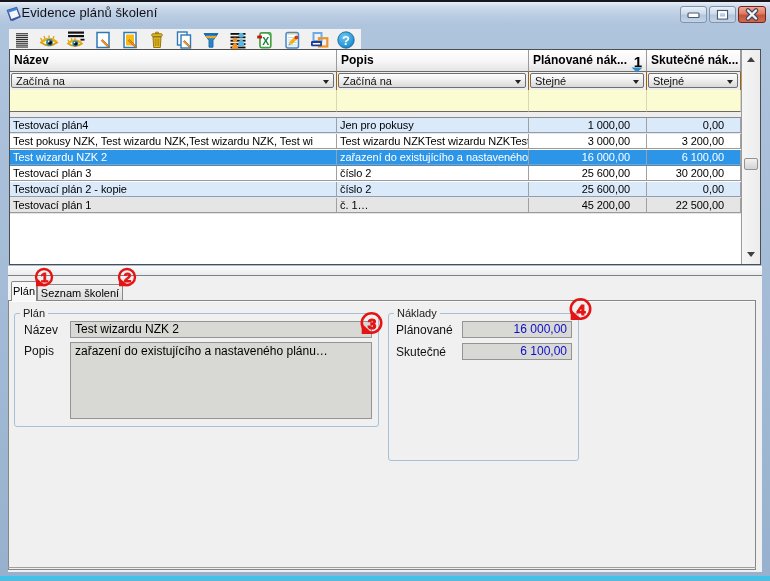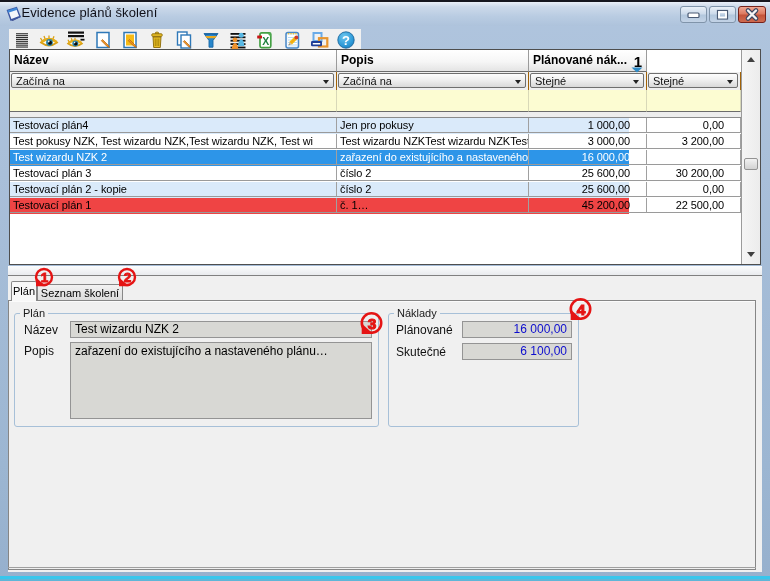--- a/index.html
+++ b/index.html
@@ -26,21 +26,21 @@
   border-right:1px solid #9b9b9b;border-bottom:1px solid #6b6b6b;
   font-size:12px;font-weight:bold;color:#000;line-height:21px;padding-left:4px;overflow:hidden;white-space:nowrap}
 .fc{top:22px;height:18px;background:#efefef;border-right:1px solid #a16207}
 .dd{position:absolute;left:1px;top:1px;right:2px;height:15px;border:1px solid #6f6f6f;border-radius:2px;
   background:linear-gradient(180deg,#fdfdfd 0%,#f0f0f0 45%,#d9d9d9 100%);
   font-size:11px;color:#111;line-height:14px;padding-left:4px;overflow:hidden;white-space:nowrap}
 .darr{position:absolute;right:4px;top:6px;width:0;height:0;
   border-left:3.5px solid transparent;border-right:3.5px solid transparent;border-top:4px solid #222}
 .yc{top:40px;height:22px;background:#fcfcd2;border-right:1px solid #d8d8b8;border-bottom:1px solid #6b6b6b}
 #band{left:0;top:62px;width:731px;height:6px;background:#ededed;border-bottom:1px solid #8a8a8a}
-.row{left:0;height:16px;width:619px}
+.row{left:0;height:16px;width:731px}
 .cell{position:absolute;top:0;height:15px;font-size:11px;line-height:15px;color:#000;letter-spacing:-0.07px;
   overflow:hidden;white-space:nowrap;border-right:1px solid #a0a0a0;border-bottom:1px solid #9a9a9a;padding-left:3px}
 .num{text-align:right;padding-right:16px;padding-left:0}
 .c1{left:0;width:327px}
 .c2{left:327px;width:192px}
 .c3{left:519px;width:118px}
 .c4{left:637px;width:94px}
 #sbar{left:731px;top:0;width:19px;height:214px;
   background:linear-gradient(90deg,#f5f5f5 0%,#ececec 100%);border-left:1px solid #9b9b9b}
 .sarr{position:absolute;left:5px;width:0;height:0;border-left:4.5px solid transparent;border-right:4.5px solid transparent}
@@ -53,21 +53,21 @@
 #panelbg{left:8px;top:276px;width:754px;height:296px;background:#f0f0f0}
 #tab1{left:11px;top:281px;width:26px;height:20px;background:#f8f8f8;border:1px solid #888;border-bottom:none;
   border-radius:2px 2px 0 0;font-size:11px;text-align:center;line-height:18px;color:#000;z-index:3}
 #tab2{left:37px;top:284px;width:86px;height:16px;background:linear-gradient(180deg,#f2f2f2,#dcdcdc);
   border:1px solid #888;border-bottom:none;border-radius:2px 2px 0 0;font-size:11px;text-align:center;line-height:16px;color:#000}
 #page{left:8px;top:300px;width:748px;height:270px;background:#f0f0f0;border:1px solid #868686;
   box-shadow:inset 0 1px 0 #fbfbfb}
 .gbox{position:absolute;border:1px solid #a7c0d8;border-radius:3px}
 .glabel{position:absolute;top:-7px;background:#f0f0f0;font-size:11px;color:#1a1a1a;padding:0 3px;line-height:13px}
 #gplan{left:14px;top:313px;width:365px;height:114px}
-#gnak{left:388px;top:313px;width:191px;height:114px}
+#gnak{left:388px;top:313px;width:191px;height:148px}
 .flabel{position:absolute;font-size:12px;color:#111}
 .finput{position:absolute;height:17px;background:#d8d8d4;border:1px solid #949494;
   font-size:12px;line-height:15px;color:#000;padding:0 4px;overflow:hidden;white-space:nowrap}
 .bluenum{text-align:right;color:#0d0dce}
 svg text{font-family:"Liberation Sans",sans-serif}
 </style>
 </head>
 <body>
 <div id="win">
   <div class="abs" id="topline"></div>
@@ -204,20 +204,21 @@
         </defs>
     <circle cx="10" cy="10" r="8.2" fill="url(#hg)" stroke="#115e96" stroke-width="0.8"></circle>
     <text x="10" y="14.6" font-size="13" font-weight="bold" fill="#fff" text-anchor="middle">?</text>
       </svg>
   </div>
 
   <div class="abs" id="grid">
     <div class="abs hc" style="left:0;width:327px">Název</div>
     <div class="abs hc" style="left:327px;width:192px">Popis</div>
     <div class="abs hc" style="left:519px;width:118px">Plánované nák...</div>
+    <div class="abs hc" style="left:637px;width:94px">Skutečné nák...</div>
     <div class="abs" style="left:622px;top:3px;width:12px;height:14px;font-size:15px;font-weight:bold;z-index:2;text-align:center">1</div>
     <svg class="abs" style="left:621px;top:17px;z-index:2" width="12" height="6" viewBox="0 0 12 6">
       <path d="M0.5,0.5 L11.5,0.5 L6,5.5 Z" fill="#2f8cc8"></path>
       </svg>
 
     <div class="abs fc" style="left:0;width:327px">
         <div class="dd">Začíná na<span class="darr"></span></div>
       </div>
     <div class="abs fc" style="left:327px;width:192px">
         <div class="dd">Začíná na<span class="darr"></span></div>
@@ -258,21 +259,21 @@
         <div class="cell c2">číslo 2</div>
       <div class="cell c3 num">25 600,00</div>
         <div class="cell c4 num">30 200,00</div>
       </div>
     <div class="abs row" style="top:132px;background:#daeafa">
       <div class="cell c1">Testovací plán 2 - kopie</div>
         <div class="cell c2">číslo 2</div>
       <div class="cell c3 num">25 600,00</div>
         <div class="cell c4 num">0,00</div>
       </div>
-    <div class="abs row" style="top:148px;background:#ef4444">
+    <div class="abs row" style="top:148px;background:#e5e5e5">
       <div class="cell c1">Testovací plán 1</div>
         <div class="cell c2">č. 1…</div>
       <div class="cell c3 num">45 200,00</div>
         <div class="cell c4 num">22 500,00</div>
       </div>
 
     <div class="abs" id="sbar">
       <span class="sarr" id="sup"></span>
       <span class="sarr" id="sdown"></span>
       <div id="sthumb"></div>

